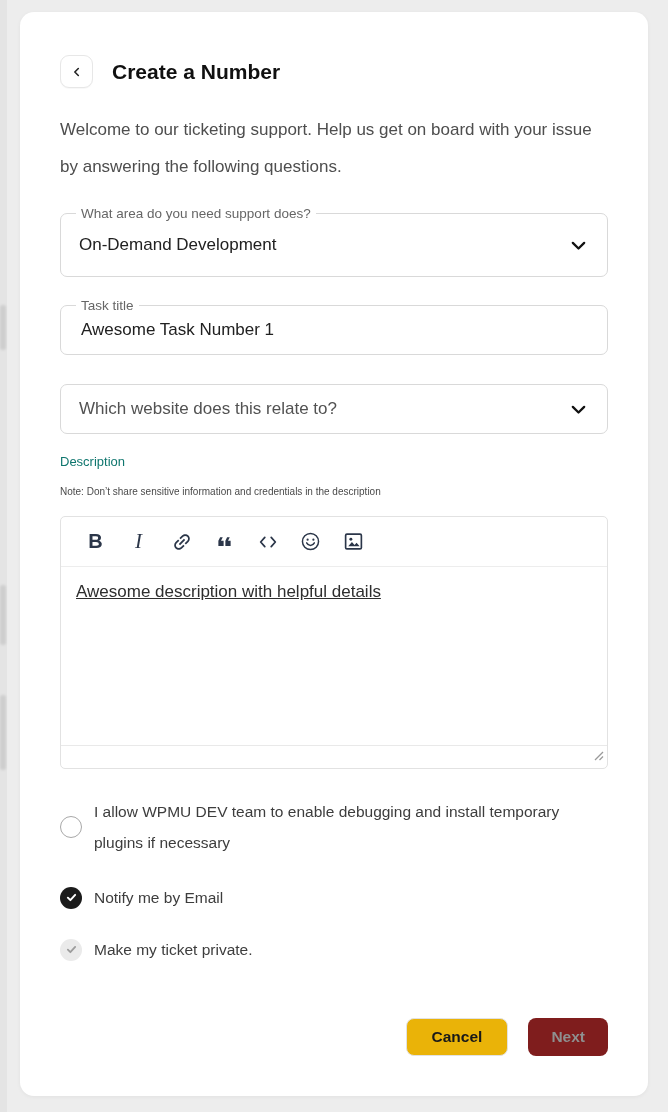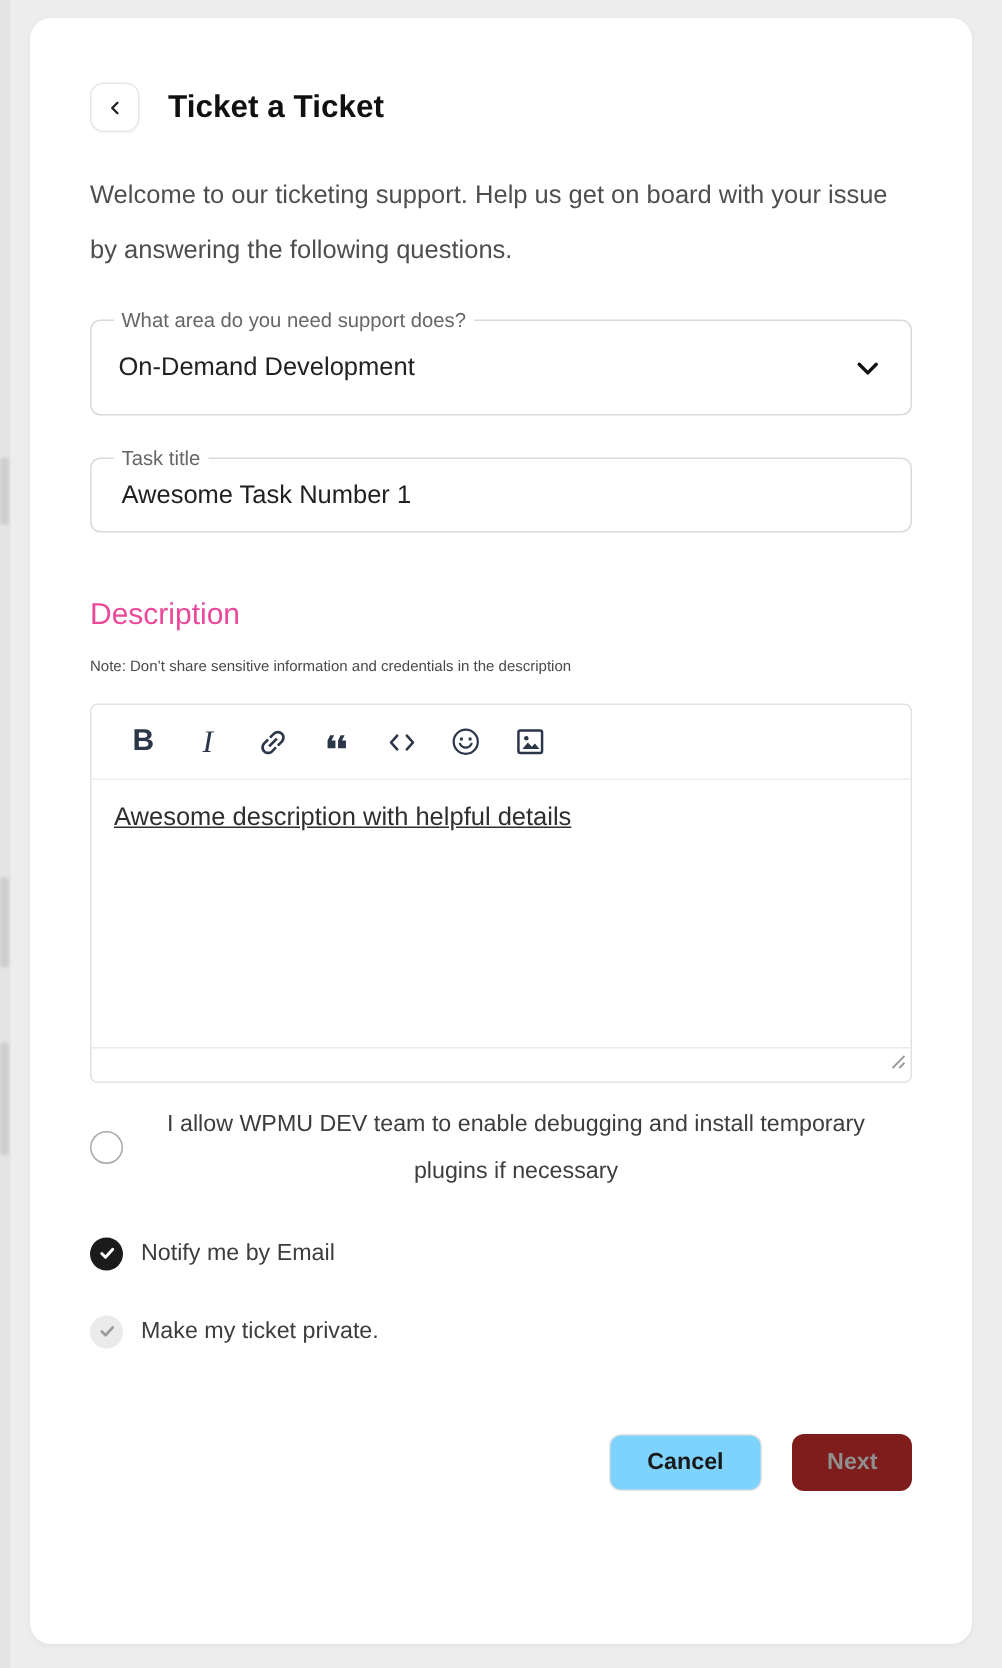--- a/index.html
+++ b/index.html
@@ -20,45 +20,45 @@
   .field{position:relative;border:1px solid #d9d9d9;border-radius:7px;margin-top:28px;box-sizing:border-box;}
   .field.h64{height:64px;}
   .field.h62{height:50px;}
   .float-label{position:absolute;top:-9px;left:15px;background:#fff;padding:0 5px;font-size:13.5px;color:#666666;line-height:17px;}
   .field-row{display:flex;align-items:center;justify-content:space-between;height:100%;padding:0 18px;box-sizing:border-box;}
   .field-value{font-size:17px;color:#212121;border:0;outline:0;background:transparent;flex:1;font-family:"Liberation Sans",sans-serif;}
   .field-placeholder{font-size:17px;color:#525252;}
   .chevron{flex:0 0 auto;display:flex;align-items:center;}
   .gap29{margin-top:29px;}
   
-  .desc-label{margin-top:44px;font-size:20px;color:#ec4899;}
+  .desc-label{margin-top:20px;font-size:13px;color:#0f766e;}
   .desc-note{margin-top:17px;font-size:10px;color:#4a4a4a;}
   
   .editor{margin-top:19px;border:1px solid #e2e2e2;border-radius:5px;height:253px;display:flex;flex-direction:column;box-sizing:border-box;overflow:hidden;}
   .toolbar{height:49px;flex:0 0 auto;border-bottom:1px solid #ededed;display:flex;align-items:center;padding:0 13px;}
   .tb-btn{width:30px;height:30px;margin:0 6.5px;display:flex;align-items:center;justify-content:center;cursor:pointer;color:#2b3649;border-radius:4px;background:transparent;border:0;padding:0;}
   .tb-bold{font-size:20px;font-weight:bold;font-family:"Liberation Sans",sans-serif;color:#2b3649;}
   .tb-italic{font-size:21px;font-style:italic;font-family:"Liberation Serif",serif;color:#2b3649;}
   .editor-body{flex:1;padding:13px 15px;font-size:17px;color:#2e2e2e;line-height:24px;outline:none;text-decoration:underline;}
   .editor-foot{flex:0 0 auto;height:22px;border-top:1px solid #e9e9e9;position:relative;}
   .grip{position:absolute;right:3px;bottom:3px;}
   
   .check-row{display:flex;align-items:center;cursor:pointer;}
-  .check-row.first{margin-top:12px;align-items:center;text-align:center;}
+  .check-row.first{margin-top:27px;align-items:center;}
   .check-row.mt{margin-top:24px;}
   .check-row.mt2{margin-top:21px;}
   .cb{flex:0 0 auto;width:22px;height:22px;border-radius:50%;box-sizing:border-box;display:flex;align-items:center;justify-content:center;}
   .cb.unchecked{border:1.5px solid #a8a8a8;background:#fff;}
   .cb.checked{background:#1b1b1b;}
   .cb.disabled{background:#eaeaea;}
   .check-label{margin-left:12px;font-size:15.5px;color:#3d3d3d;line-height:31px;max-width:500px;}
   
   .actions{display:flex;justify-content:flex-end;align-items:center;margin-top:53px;gap:20px;}
   .btn{height:38px;border-radius:8px;font-size:15.5px;font-weight:bold;display:flex;align-items:center;justify-content:center;cursor:pointer;font-family:"Liberation Sans",sans-serif;}
-  .btn-cancel{background:#7dd3fc;border:1px solid #e2e2e2;color:#191919;padding:0 25px;}
+  .btn-cancel{background:#eab308;border:1px solid #e2e2e2;color:#191919;padding:0 25px;}
   .btn-next{background:#7f1d1d;border:0;color:#8f8f8f;padding:0 23px;}
 </style>
 </head>
 <body>
 
 <div class="page">
 
   <div class="ghost-strip"></div>
   <div class="ghost-mark" style="top:305px;height:45px;"></div>
   <div class="ghost-mark" style="top:585px;height:60px;"></div>
@@ -67,21 +67,21 @@
   <div class="modal">
 
     <div class="header">
       <div class="back-btn">
         <span style="display:flex;">
           <svg width="14" height="14" viewBox="0 0 16 16" fill="none">
             <polyline points="9.5,4 5.5,8 9.5,12" stroke="#222222" stroke-width="1.8" stroke-linecap="round" stroke-linejoin="round"></polyline>
           </svg>
         </span>
       </div>
-      <div class="title">Ticket a Ticket</div>
+      <div class="title">Create a Number</div>
     </div>
 
     <div class="intro">Welcome to our ticketing support. Help us get on board with your issue by answering the following questions.</div>
 
     <div class="field h64">
       <span class="float-label">What area do you need support does?</span>
       <div class="field-row">
         <span class="field-value">On-Demand Development</span>
         <span class="chevron">
           <svg width="21" height="21" viewBox="0 0 24 24" fill="none">
@@ -91,20 +91,30 @@
       </div>
     </div>
 
     <div class="field h62">
       <span class="float-label">Task title</span>
       <div class="field-row">
         <input class="field-value" type="text" value="Awesome Task Number 1" style="">
       </div>
     </div>
 
+    <div class="field h62 gap29" style="margin-top:29px;">
+      <div class="field-row">
+        <span class="field-placeholder">Which website does this relate to?</span>
+        <span class="chevron">
+          <svg width="21" height="21" viewBox="0 0 24 24" fill="none">
+            <polyline points="5.5,9 12,15.5 18.5,9" stroke="#111111" stroke-width="2.6" stroke-linecap="round" stroke-linejoin="round"></polyline>
+          </svg>
+        </span>
+      </div>
+    </div>
 
     <div class="desc-label">Description</div>
     <div class="desc-note">Note: Don’t share sensitive information and credentials in the description</div>
 
     <div class="editor">
       <div class="toolbar">
         <button class="tb-btn">
           <span class="tb-bold">B</span>
         </button>
         <button class="tb-btn">

